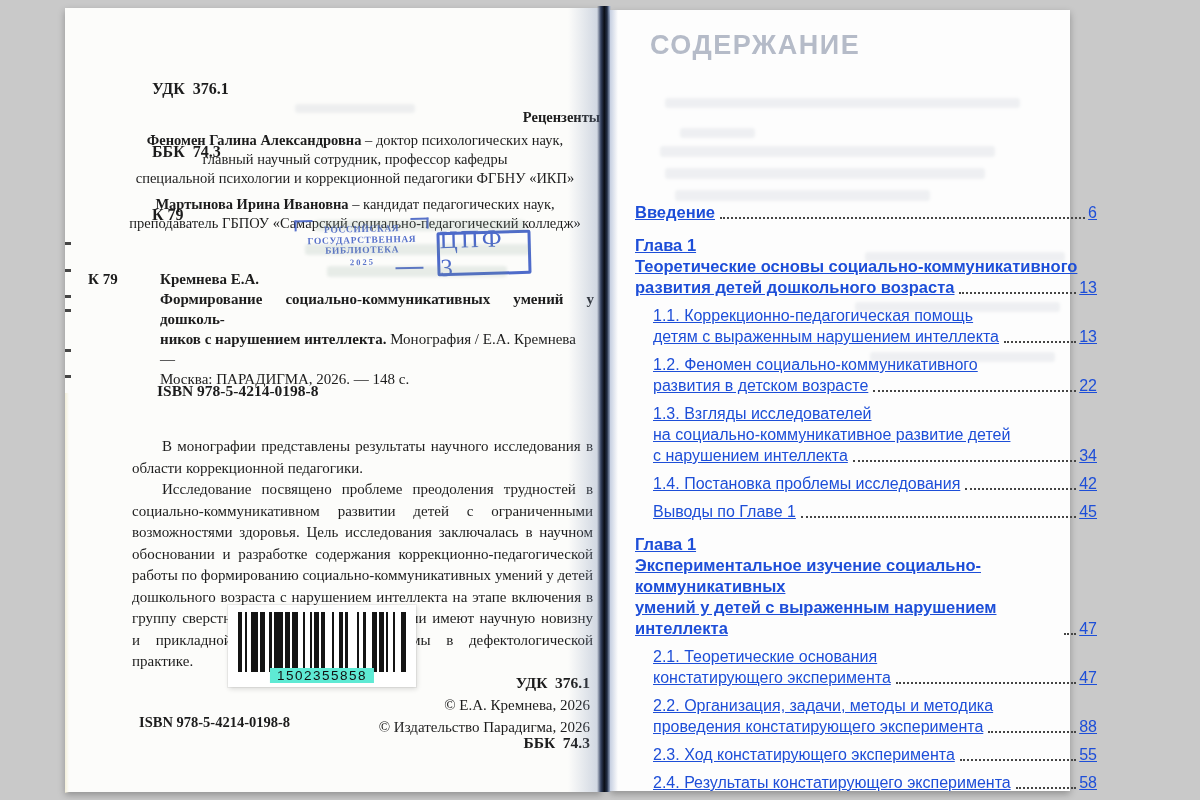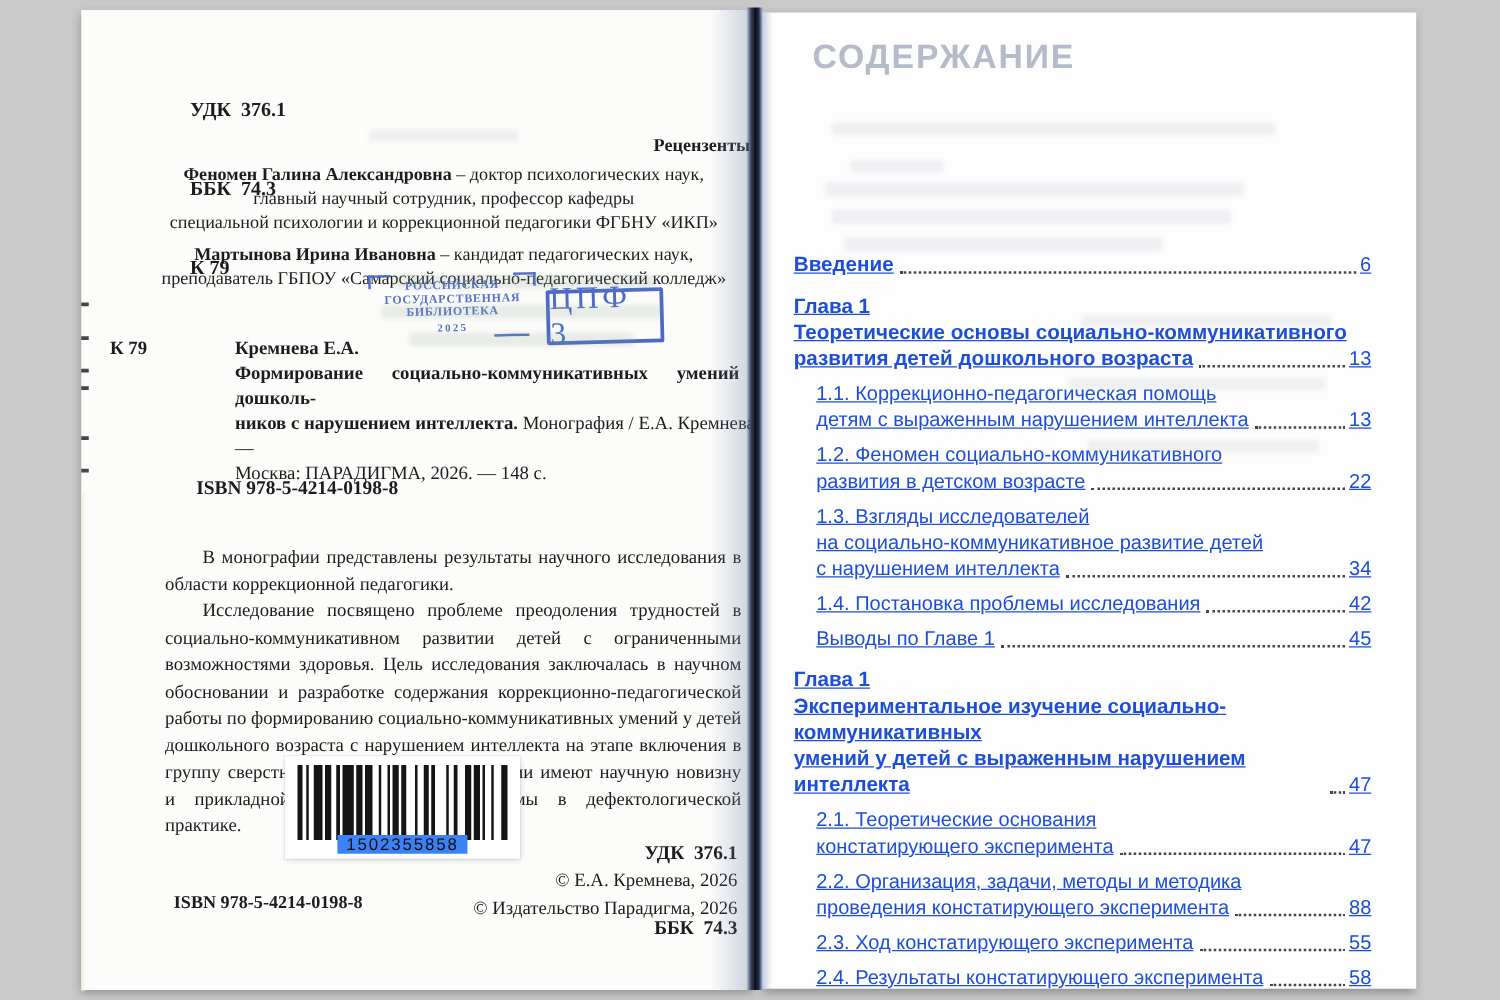--- a/index.html
+++ b/index.html
@@ -12,21 +12,21 @@
   .spread{position:absolute;left:0;top:0;width:1200px;height:800px;}
 
   
   .page{position:absolute;background:#fdfdfb;box-shadow:0 3px 7px rgba(0,0,0,.28);}
   .page-left{left:65px;top:8px;width:537px;height:784px;background:#fcfcfa;}
   .page-left::after{ 
     content:"";position:absolute;right:0;top:0;width:34px;height:100%;
     background:linear-gradient(to right,rgba(120,140,175,0),rgba(120,140,175,.38));
     pointer-events:none;
   }
-  .page-right{left:610px;top:10px;width:523px;height:781px;background:#fdfdfd;}
+  .page-right{left:610px;top:10px;width:460px;height:781px;background:#fdfdfd;}
   .page-right::before{
     content:"";position:absolute;left:0;top:0;width:8px;height:100%;
     background:linear-gradient(to right,rgba(130,150,190,.45),rgba(130,150,190,0));
   }
   .gutter{
     position:absolute;left:597px;top:6px;width:14px;height:786px;
     background:linear-gradient(90deg,rgba(40,55,90,0) 0%,#33405e 28%,#0b0f18 52%,#232f47 72%,#93a5c6 88%,rgba(255,255,255,0) 100%);
   }
 
   
@@ -34,39 +34,39 @@
   .pre{white-space:pre;}
   .udk-top{position:absolute;left:87px;top:28px;font-size:16px;font-weight:bold;line-height:21px;}
   .reviewers{position:absolute;left:40px;top:102px;width:500px;text-align:center;font-size:14.5px;line-height:14.8px;}
   .reviewers .head{font-weight:bold;margin-bottom:8px;text-align:right;}
   .reviewers .row{margin-top:4.5px;}
   .reviewers b{font-weight:bold;}
   .reviewers .grp{margin-top:11px;}
 
   .catalog{position:absolute;left:23px;top:261px;width:506px;font-size:15px;line-height:20px;}
   .catalog .code{position:absolute;left:0;top:0;font-weight:bold;}
-  .catalog .entry{margin-left:100px;width:434px;}
+  .catalog .entry{margin-left:72px;width:434px;}
   .catalog .jline{text-align:justify;text-align-last:justify;font-weight:bold;}
   .catalog b{font-weight:bold;}
 
   .isbn-mid{position:absolute;left:92px;top:374px;font-size:15.5px;font-weight:bold;}
 
   .annotation{position:absolute;left:67px;top:428px;width:461px;font-size:15px;line-height:21.5px;text-align:justify;}
   .annotation p{margin:0;text-indent:30px;}
 
   .barcode-label{
     position:absolute;left:163px;top:597px;width:188px;height:82px;background:#fff;
     box-shadow:0 0 0 1px rgba(0,0,0,.05),1px 2px 5px rgba(0,0,0,.14);
   }
   .barcode-bars{position:absolute;left:10px;right:10px;top:7px;height:60px;display:flex;align-items:stretch;}
   .barcode-bars .bar{background:#141414;}
   .barcode-bars .gap{background:transparent;}
   .barcode-num{
     position:absolute;left:50%;bottom:4px;transform:translateX(-50%);
-    background:#3b82f6;padding:0 7px;font-size:13.5px;letter-spacing:1.5px;color:#111;
+    background:#5eead4;padding:0 7px;font-size:13.5px;letter-spacing:1.5px;color:#111;
     font-family:"Liberation Sans","DejaVu Sans",sans-serif;line-height:15px;
   }
 
   .udk-bottom{position:absolute;right:12px;top:625px;text-align:right;font-size:15.5px;font-weight:bold;line-height:20px;}
   .copyrights{position:absolute;right:12px;top:687px;text-align:right;font-size:15px;line-height:21.5px;}
   .isbn-bottom{position:absolute;left:74px;top:706px;font-size:14.5px;font-weight:bold;}
 
   
   .lib-stamp{
     position:absolute;left:234px;top:216px;width:126px;color:#4a66c8;

